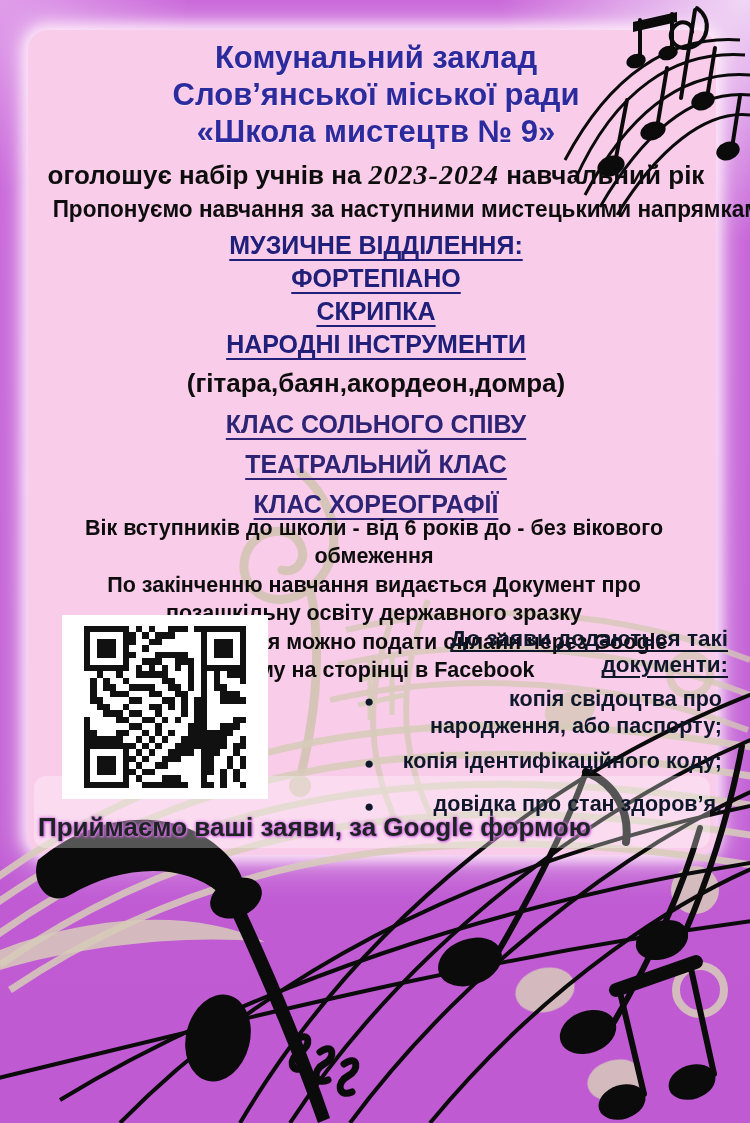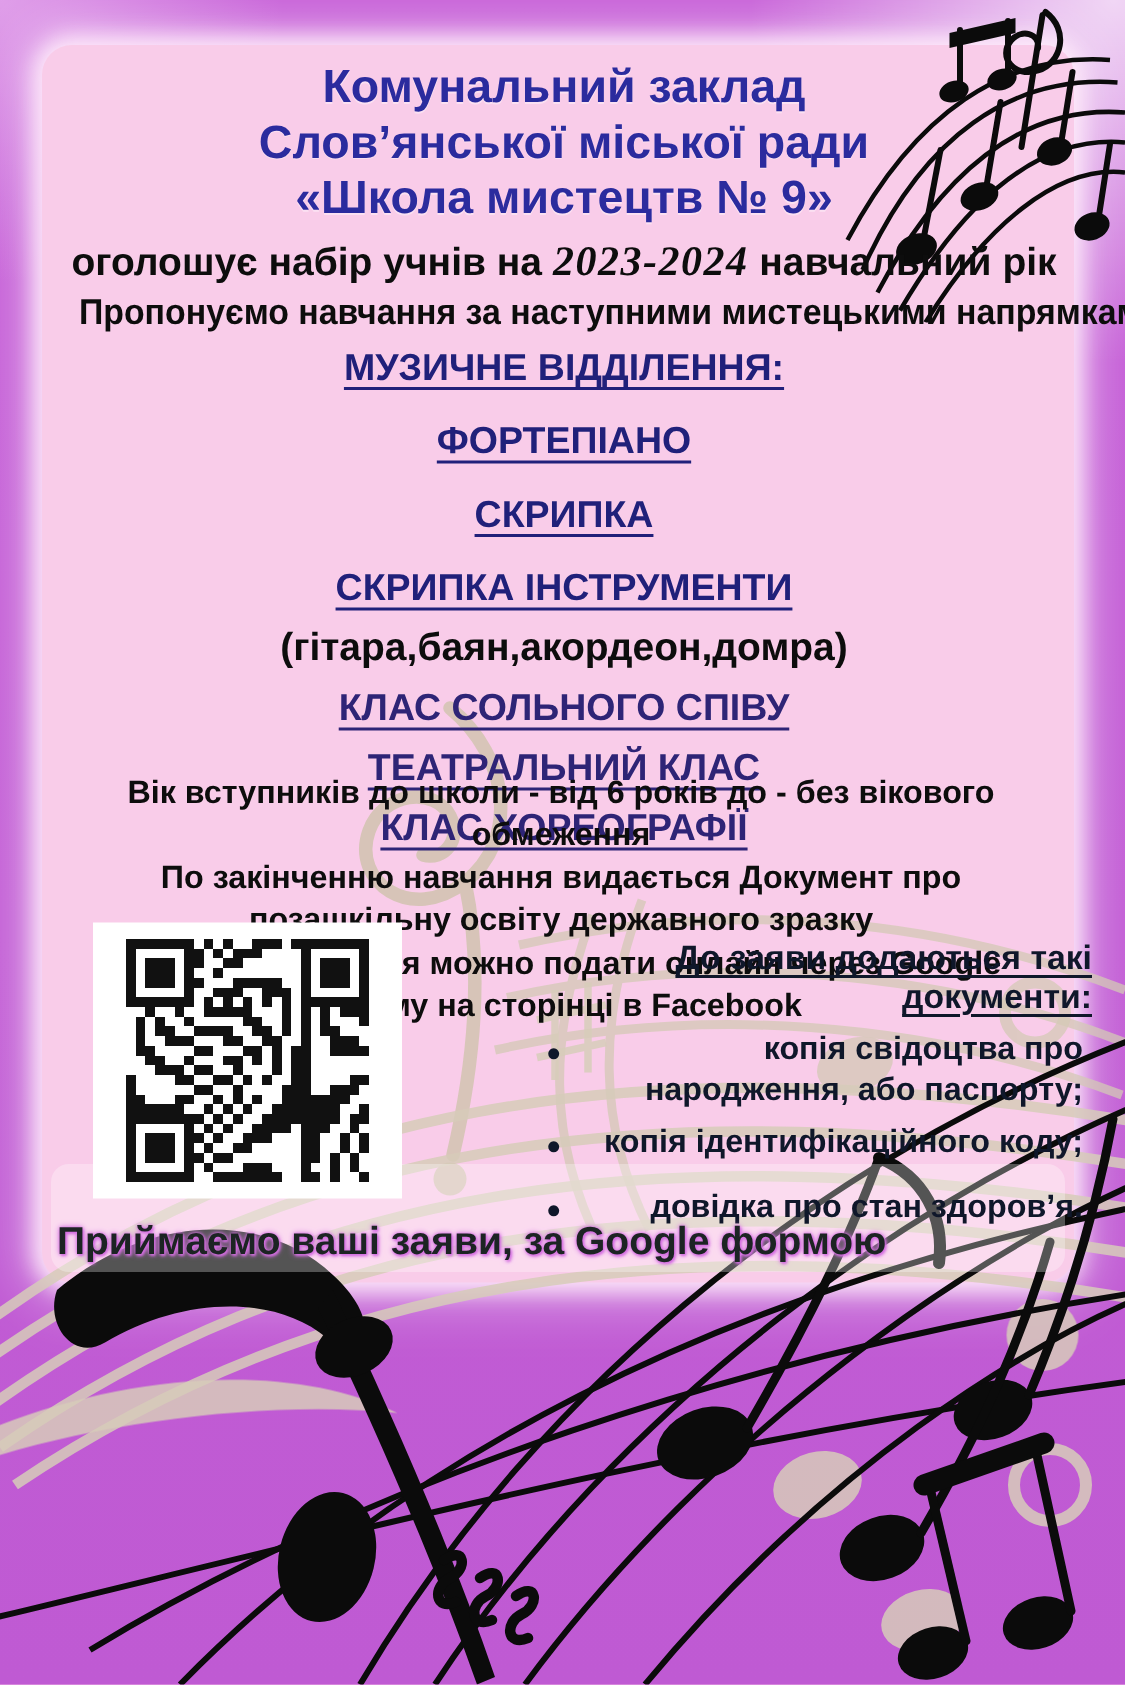--- a/index.html
+++ b/index.html
@@ -26,21 +26,21 @@
   }
   .content{
     position:absolute;left:32px;top:30px;width:688px;z-index:5;
     text-align:center;color:#0d0d0d;
   }
   .title{margin-top:9px;font-size:31px;line-height:37px;font-weight:bold;color:#2b2b9e;
     text-shadow:0 1px 0 rgba(255,255,255,.4);}
   .announce{margin-top:9px;font-size:26px;font-weight:bold;color:#0d0d0d;}
   .announce .years{font-family:Liberation Serif, serif;font-style:italic;font-size:28px;letter-spacing:1px;}
   .subtitle{margin-top:4px;font-size:24px;font-weight:bold;transform:scaleX(.94);transform-origin:center;white-space:nowrap;}
-  .blue-item{font-size:25px;font-weight:bold;color:#20207a;margin-top:20px;
+  .blue-item{font-size:25px;font-weight:bold;color:#20207a;margin-top:4px;
     text-decoration:underline;text-decoration-thickness:2px;text-underline-offset:5px;}
   .blue-item.first{margin-top:8px;}
   .instruments{margin-top:9px;font-size:26px;font-weight:bold;color:#0d0d0d;}
   .class-item{font-size:25px;font-weight:bold;color:#2e2476;margin-top:11px;
     text-decoration:underline;text-decoration-thickness:2px;text-underline-offset:5px;}
   .info{position:absolute;left:44px;top:498px;width:660px;z-index:5;text-align:center;
     font-size:21.5px;font-weight:bold;line-height:1.32;color:#0d0d0d;margin-top:16px;}
   .info div{margin:0;}
   .qr-box{
     position:absolute;left:62px;top:615px;width:206px;height:184px;z-index:6;
@@ -182,21 +182,21 @@
     <div>«Школа мистецтв № 9»</div>
   </div>
 
   <div class="announce"><span>оголошує набір учнів на </span><span class="years">2023-2024</span><span> навчальний рік</span></div>
 
   <div class="subtitle">Пропонуємо навчання за наступними мистецькими напрямками:</div>
 
   <div class="blue-item first">МУЗИЧНЕ ВІДДІЛЕННЯ:</div>
   <div class="blue-item">ФОРТЕПІАНО</div>
   <div class="blue-item">СКРИПКА</div>
-  <div class="blue-item">СКРИПКА ІНСТРУМЕНТИ</div>
+  <div class="blue-item">НАРОДНІ ІНСТРУМЕНТИ</div>
 
   <div class="instruments">(гітара,баян,акордеон,домра)</div>
 
   <div class="class-item">КЛАС СОЛЬНОГО СПІВУ</div>
   <div class="class-item">ТЕАТРАЛЬНИЙ КЛАС</div>
   <div class="class-item">КЛАС ХОРЕОГРАФІЇ</div>
 </div>
 
 <div class="info">
   <div>Вік вступників до школи - від 6 років до - без вікового обмеження</div>

